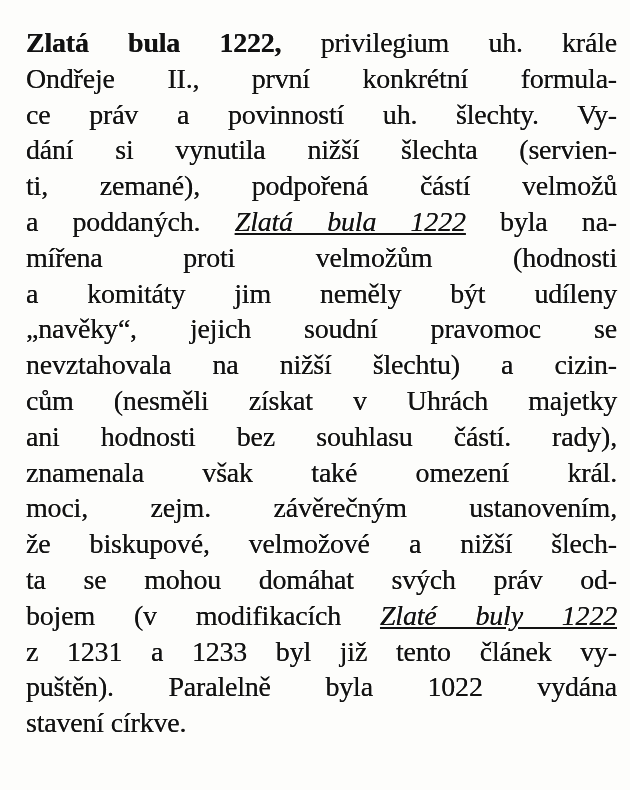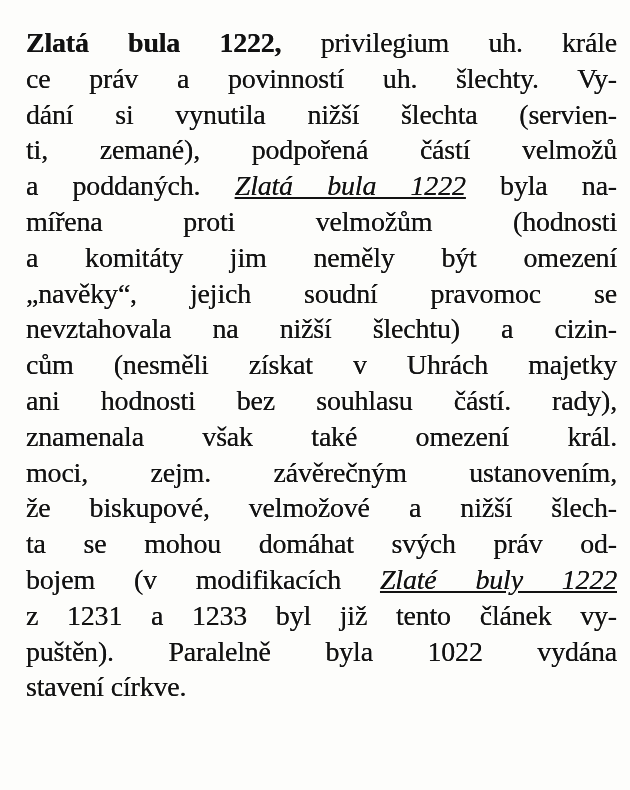--- a/index.html
+++ b/index.html
@@ -34,26 +34,27 @@
   .seg-bold { font-weight: bold; }
   .seg-italic { font-style: italic; text-decoration: underline; }
   .seg-regular { font-weight: normal; font-style: normal; }
 </style>
 </head>
 <body>
 
 <div class="page" style="background: rgb(253, 253, 251); color: rgb(18, 18, 18);">
   <div>
       <div class="line"><span class="seg-bold">Zlatá bula 1222,</span><span class="seg-regular"> privilegium uh. krále</span></div>
+      <div class="line"><span class="seg-regular">Ondřeje II., první konkrétní formula-</span></div>
       <div class="line"><span class="seg-regular">ce práv a povinností uh. šlechty. Vy-</span></div>
       <div class="line"><span class="seg-regular">dání si vynutila nižší šlechta (servien-</span></div>
       <div class="line"><span class="seg-regular">ti, zemané), podpořená částí velmožů</span></div>
       <div class="line"><span class="seg-regular">a poddaných. </span><span class="seg-italic">Zlatá bula 1222</span><span class="seg-regular"> byla na-</span></div>
       <div class="line"><span class="seg-regular">mířena proti velmožům (hodnosti</span></div>
-      <div class="line"><span class="seg-regular">a komitáty jim neměly být omezení</span></div>
+      <div class="line"><span class="seg-regular">a komitáty jim neměly být udíleny</span></div>
       <div class="line"><span class="seg-regular">„navěky“, jejich soudní pravomoc se</span></div>
       <div class="line"><span class="seg-regular">nevztahovala na nižší šlechtu) a cizin-</span></div>
       <div class="line"><span class="seg-regular">cům (nesměli získat v Uhrách majetky</span></div>
       <div class="line"><span class="seg-regular">ani hodnosti bez souhlasu částí. rady),</span></div>
       <div class="line"><span class="seg-regular">znamenala však také omezení král.</span></div>
       <div class="line"><span class="seg-regular">moci, zejm. závěrečným ustanovením,</span></div>
       <div class="line"><span class="seg-regular">že biskupové, velmožové a nižší šlech-</span></div>
       <div class="line"><span class="seg-regular">ta se mohou domáhat svých práv od-</span></div>
       <div class="line"><span class="seg-regular">bojem (v modifikacích </span><span class="seg-italic">Zlaté buly 1222</span></div>
       <div class="line"><span class="seg-regular">z 1231 a 1233 byl již tento článek vy-</span></div>

